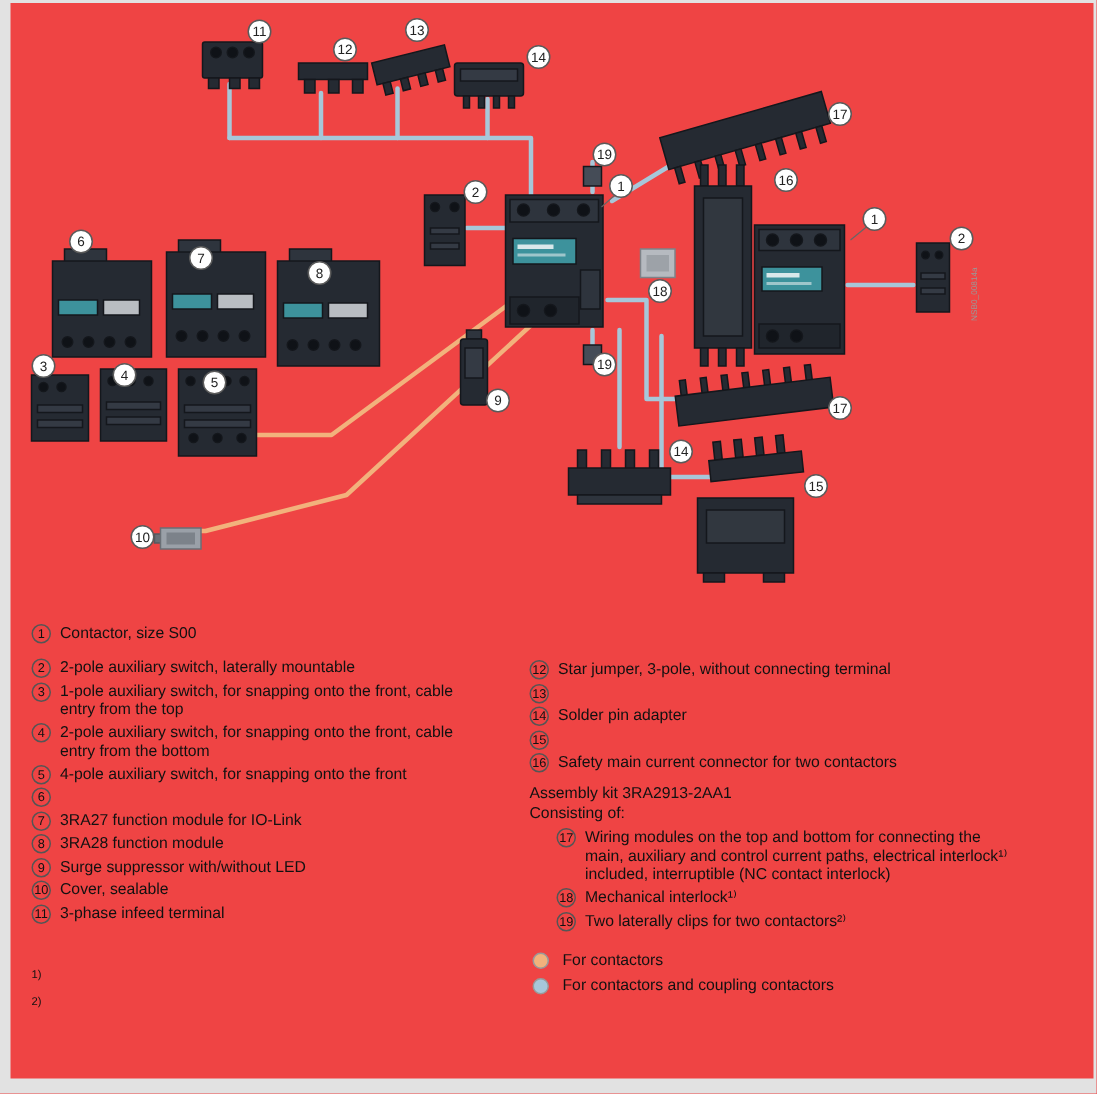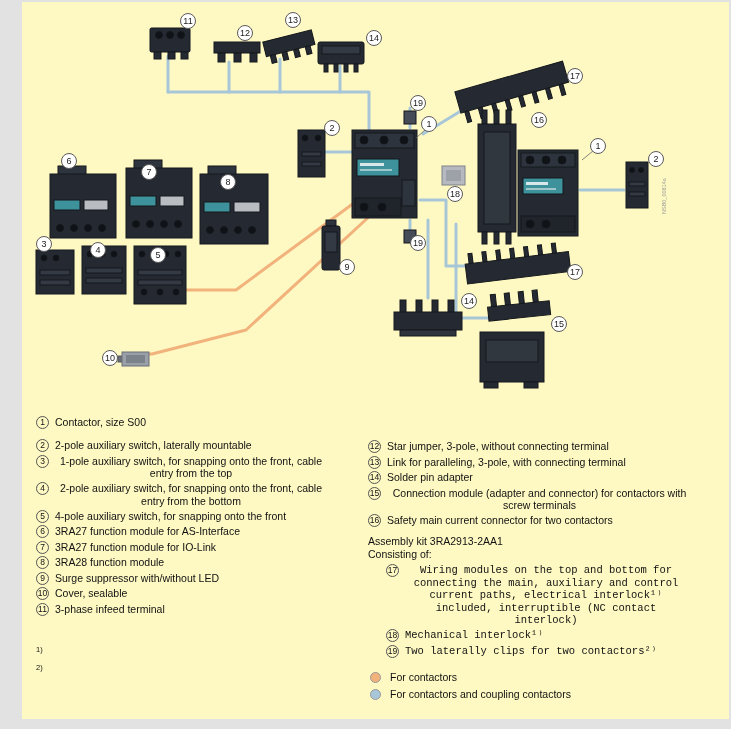--- a/index.html
+++ b/index.html
@@ -4,43 +4,43 @@
 <style>
   html,body { margin:0; padding:0; }
   body {
     width:731px; height:729px; position:relative;
     background:#e2e2e2;
     font-family:"Liberation Sans","DejaVu Sans",sans-serif;
     color:#111;
   }
   .page {
     position:absolute; left:7px; top:2px; right:2px; bottom:10px;
-    background:#fef9c3; overflow:hidden;margin-left:15px;
+    background:#ef4444; overflow:hidden;
   }
   .diagram { position:absolute; left:0; top:0; }
 
   .legend-col { position:absolute; }
   .legend-left  { left:14px;  top:414px; width:330px; }
   .legend-right { left:346px; top:438px; width:382px; }
 
   .li { display:flex; gap:6px; margin-bottom:2.5px; font-size:10.5px; line-height:12.5px; }
   .li .num {
     flex:0 0 13px; width:13px; height:13px; box-sizing:border-box;
     border:1px solid #555; border-radius:50%;
     font-size:8.5px; line-height:11px; text-align:center;
   }
-  .li .txt { flex:0 1 auto;text-align:center; }
+  .li .txt { flex:0 1 auto; }
   .legend-left .li .txt { max-width:272px; }
   .legend-right .li .txt { max-width:305px; }
   .mb8 { margin-bottom:10px; }
 
   .ak-title { font-size:10.5px; line-height:13px; margin-top:8px; }
   .ak-sub   { font-size:10.5px; line-height:13px; margin-bottom:3px; }
   .ak-items { margin-left:18px; }
-  .ak-items .li .txt { max-width:282px;font-family:Liberation Mono, monospace; }
+  .ak-items .li .txt { max-width:282px; }
 
   .key { margin-top:12px; margin-left:2px; }
   .key-row { display:flex; gap:9px; align-items:center; font-size:10.5px; line-height:15px; margin-bottom:2px; }
   .key-dot { width:11px; height:11px; border-radius:50%; border:1px solid #999; box-sizing:border-box; }
 
   .footnotes { position:absolute; left:14px; top:644px; width:345px; }
   .fn { display:flex; font-size:9.5px; line-height:11.5px; margin-bottom:6px; }
   .fn .marker { flex:0 0 12px; font-size:7.5px; position:relative; top:-2px; }
   .fn .txt { flex:0 1 auto; max-width:305px; }
 </style>
@@ -422,21 +422,20 @@
     <div class="li">
         <span class="num">4</span>
         <span class="txt">2-pole auxiliary switch, for snapping onto the front, cable entry from the bottom</span>
       </div>
     <div class="li">
         <span class="num">5</span>
         <span class="txt">4-pole auxiliary switch, for snapping onto the front</span>
       </div>
     <div class="li">
         <span class="num">6</span>
-        <span class="txt">3RA27 function module for AS-Interface</span>
       </div>
     <div class="li">
         <span class="num">7</span>
         <span class="txt">3RA27 function module for IO-Link</span>
       </div>
     <div class="li">
         <span class="num">8</span>
         <span class="txt">3RA28 function module</span>
       </div>
     <div class="li">
@@ -453,29 +452,27 @@
       </div>
   </div>
 
   <div class="legend-col legend-right">
     <div class="li">
         <span class="num">12</span>
         <span class="txt">Star jumper, 3-pole, without connecting terminal</span>
       </div>
     <div class="li">
         <span class="num">13</span>
-        <span class="txt">Link for paralleling, 3-pole, with connecting terminal</span>
       </div>
     <div class="li">
         <span class="num">14</span>
         <span class="txt">Solder pin adapter</span>
       </div>
     <div class="li">
         <span class="num">15</span>
-        <span class="txt">Connection module (adapter and connector) for contactors with screw terminals</span>
       </div>
     <div class="li">
         <span class="num">16</span>
         <span class="txt">Safety main current connector for two contactors</span>
       </div>
 
     <div class="ak-title">Assembly kit 3RA2913-2AA1</div>
     <div class="ak-sub">Consisting of:</div>
     <div class="ak-items">
       <div class="li">

